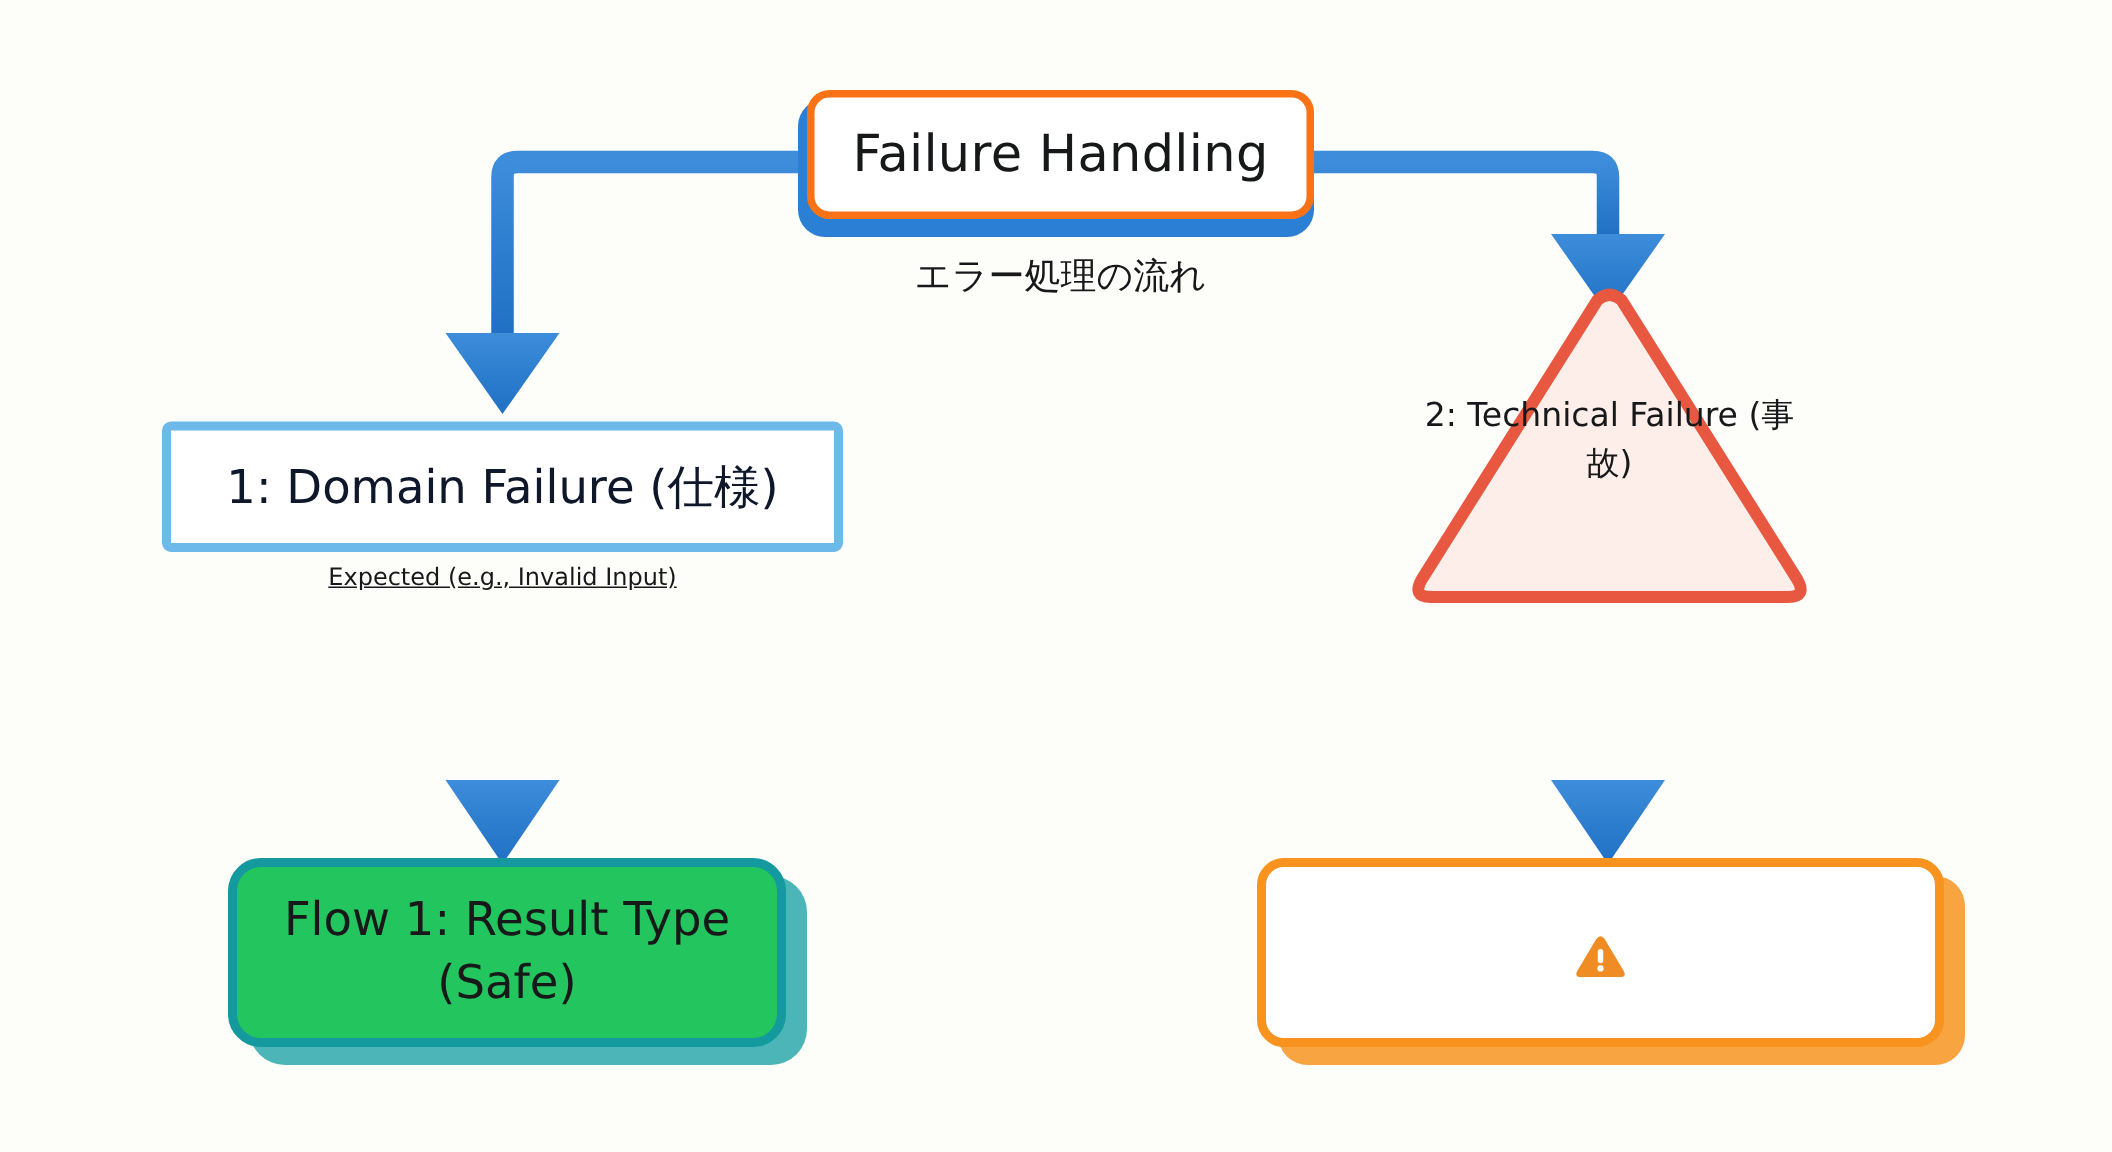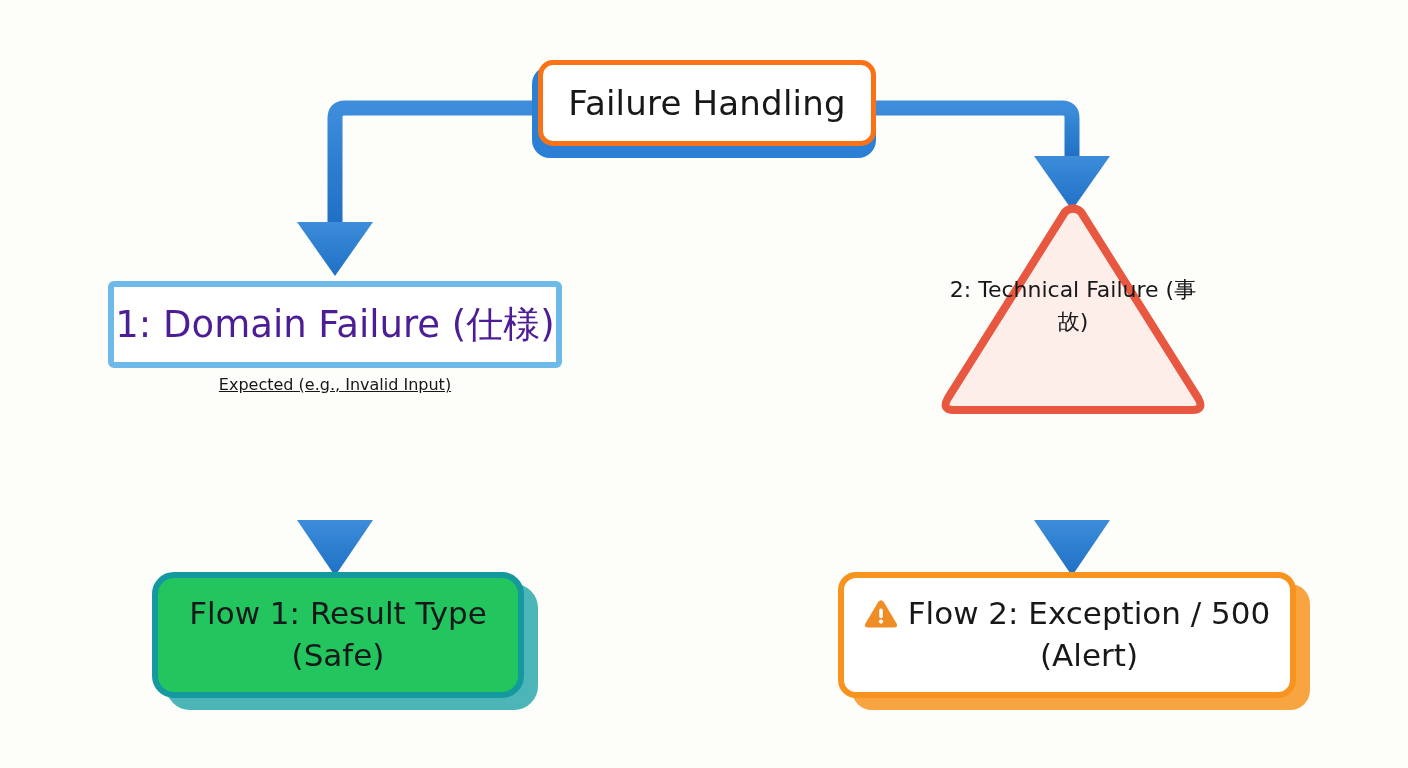--- a/index.html
+++ b/index.html
@@ -68,30 +68,30 @@
     height: 87px;
     background: #ffffff;
     border: 6px solid #6cb9ea;
     border-radius: 6px;
     box-sizing: border-box;
     display: flex;
     align-items: center;
     justify-content: center;
   }
   .n1-label {
-    font-size: 37px;
-    color: #4c1d95;
+    font-size: 31px;
+    color: #0f172a;
     white-space: nowrap;
   }
 
   
   .tri-wrap {
     position: absolute;
     left: 936px;
-    top: 202px;
+    top: 190px;
     width: 274px;
     height: 214px;
   }
   .tri-wrap svg { display: block; }
   .tri-text {
     position: absolute;
     left: 0;
     top: 72px;
     width: 274px;
     text-align: center;
@@ -233,20 +233,21 @@
     <g>
       <path d="M 1072 477 L 1072 522" fill="none" stroke="url(#blueGrad)" stroke-width="15"></path>
       <path d="M 1072 576 L 1034 520 L 1110 520 Z" fill="url(#blueGrad)"></path>
     </g>
   </svg>
 
   <div class="root-shadow"></div>
   <div class="root-box">
     <span class="root-label">Failure Handling</span>
   </div>
+  <div class="caption cap-root">エラー処理の流れ</div>
 
   <div class="n1-box">
     <span class="n1-label">1: Domain Failure (仕様)</span>
   </div>
   <div class="caption cap-n1">Expected (e.g., Invalid Input)</div>
 
   <div class="tri-wrap">
     <svg width="274" height="214" viewBox="0 0 274 214" xmlns="http://www.w3.org/2000/svg">
       <path d="M 129 10 Q 137 3 145 10 L 262 196 Q 269 208 256 208 L 18 208 Q 5 208 12 196 Z" fill="#fdeeea" stroke="#e8573f" stroke-width="8" stroke-linejoin="round"></path>
     </svg>
@@ -263,18 +264,16 @@
   </div>
 
   <div class="f2-shadow"></div>
   <div class="f2-box">
     <div class="f2-inner">
       <svg class="warn-icon" width="34" height="31" viewBox="0 0 34 31" xmlns="http://www.w3.org/2000/svg">
         <path d="M 14.2 3 Q 17 -0.6 19.8 3 L 32.4 24.2 Q 34.6 28.4 30 28.4 L 4 28.4 Q -0.6 28.4 1.6 24.2 Z" fill="#f08c24"></path>
         <rect x="15.2" y="9.6" width="3.6" height="9.6" rx="1.8" fill="#ffffff"></rect>
         <circle cx="17" cy="22.6" r="2.1" fill="#ffffff"></circle>
       </svg>
-      <span class="f2-label">Flow 2: Exception / 500
-(Alert)</span>
     </div>
   </div>
 
 </div>
 
 </body></html>

